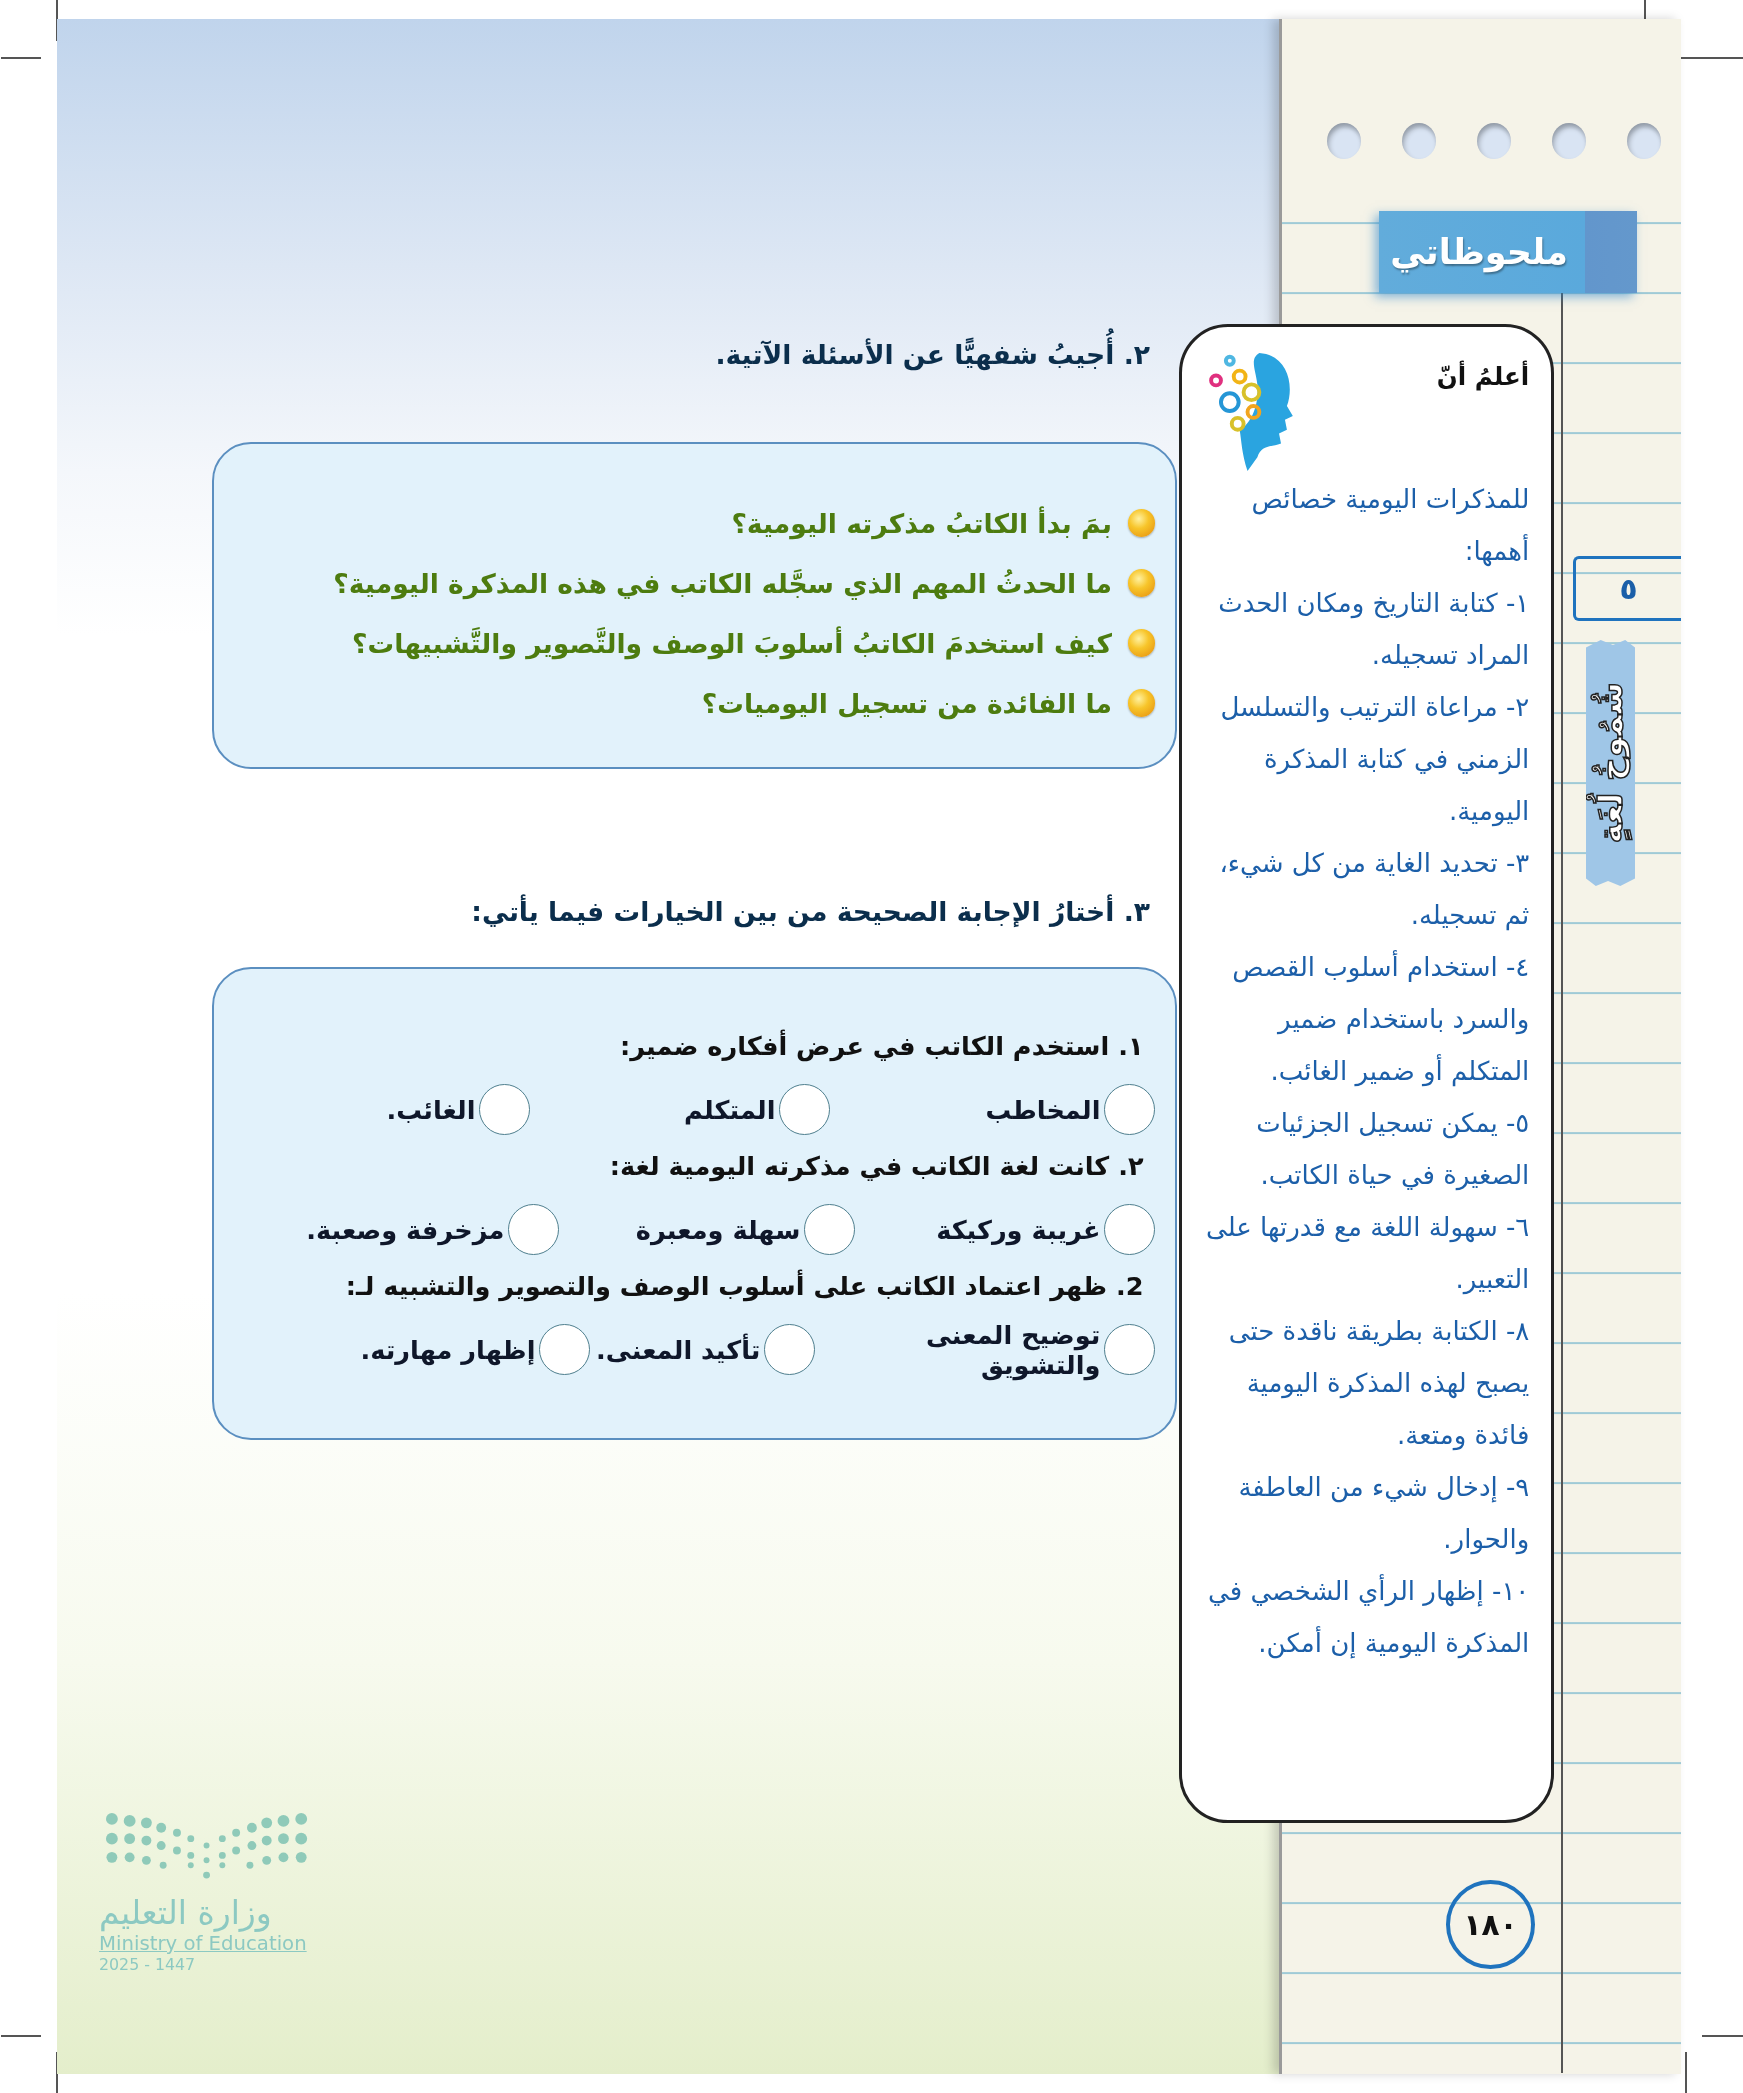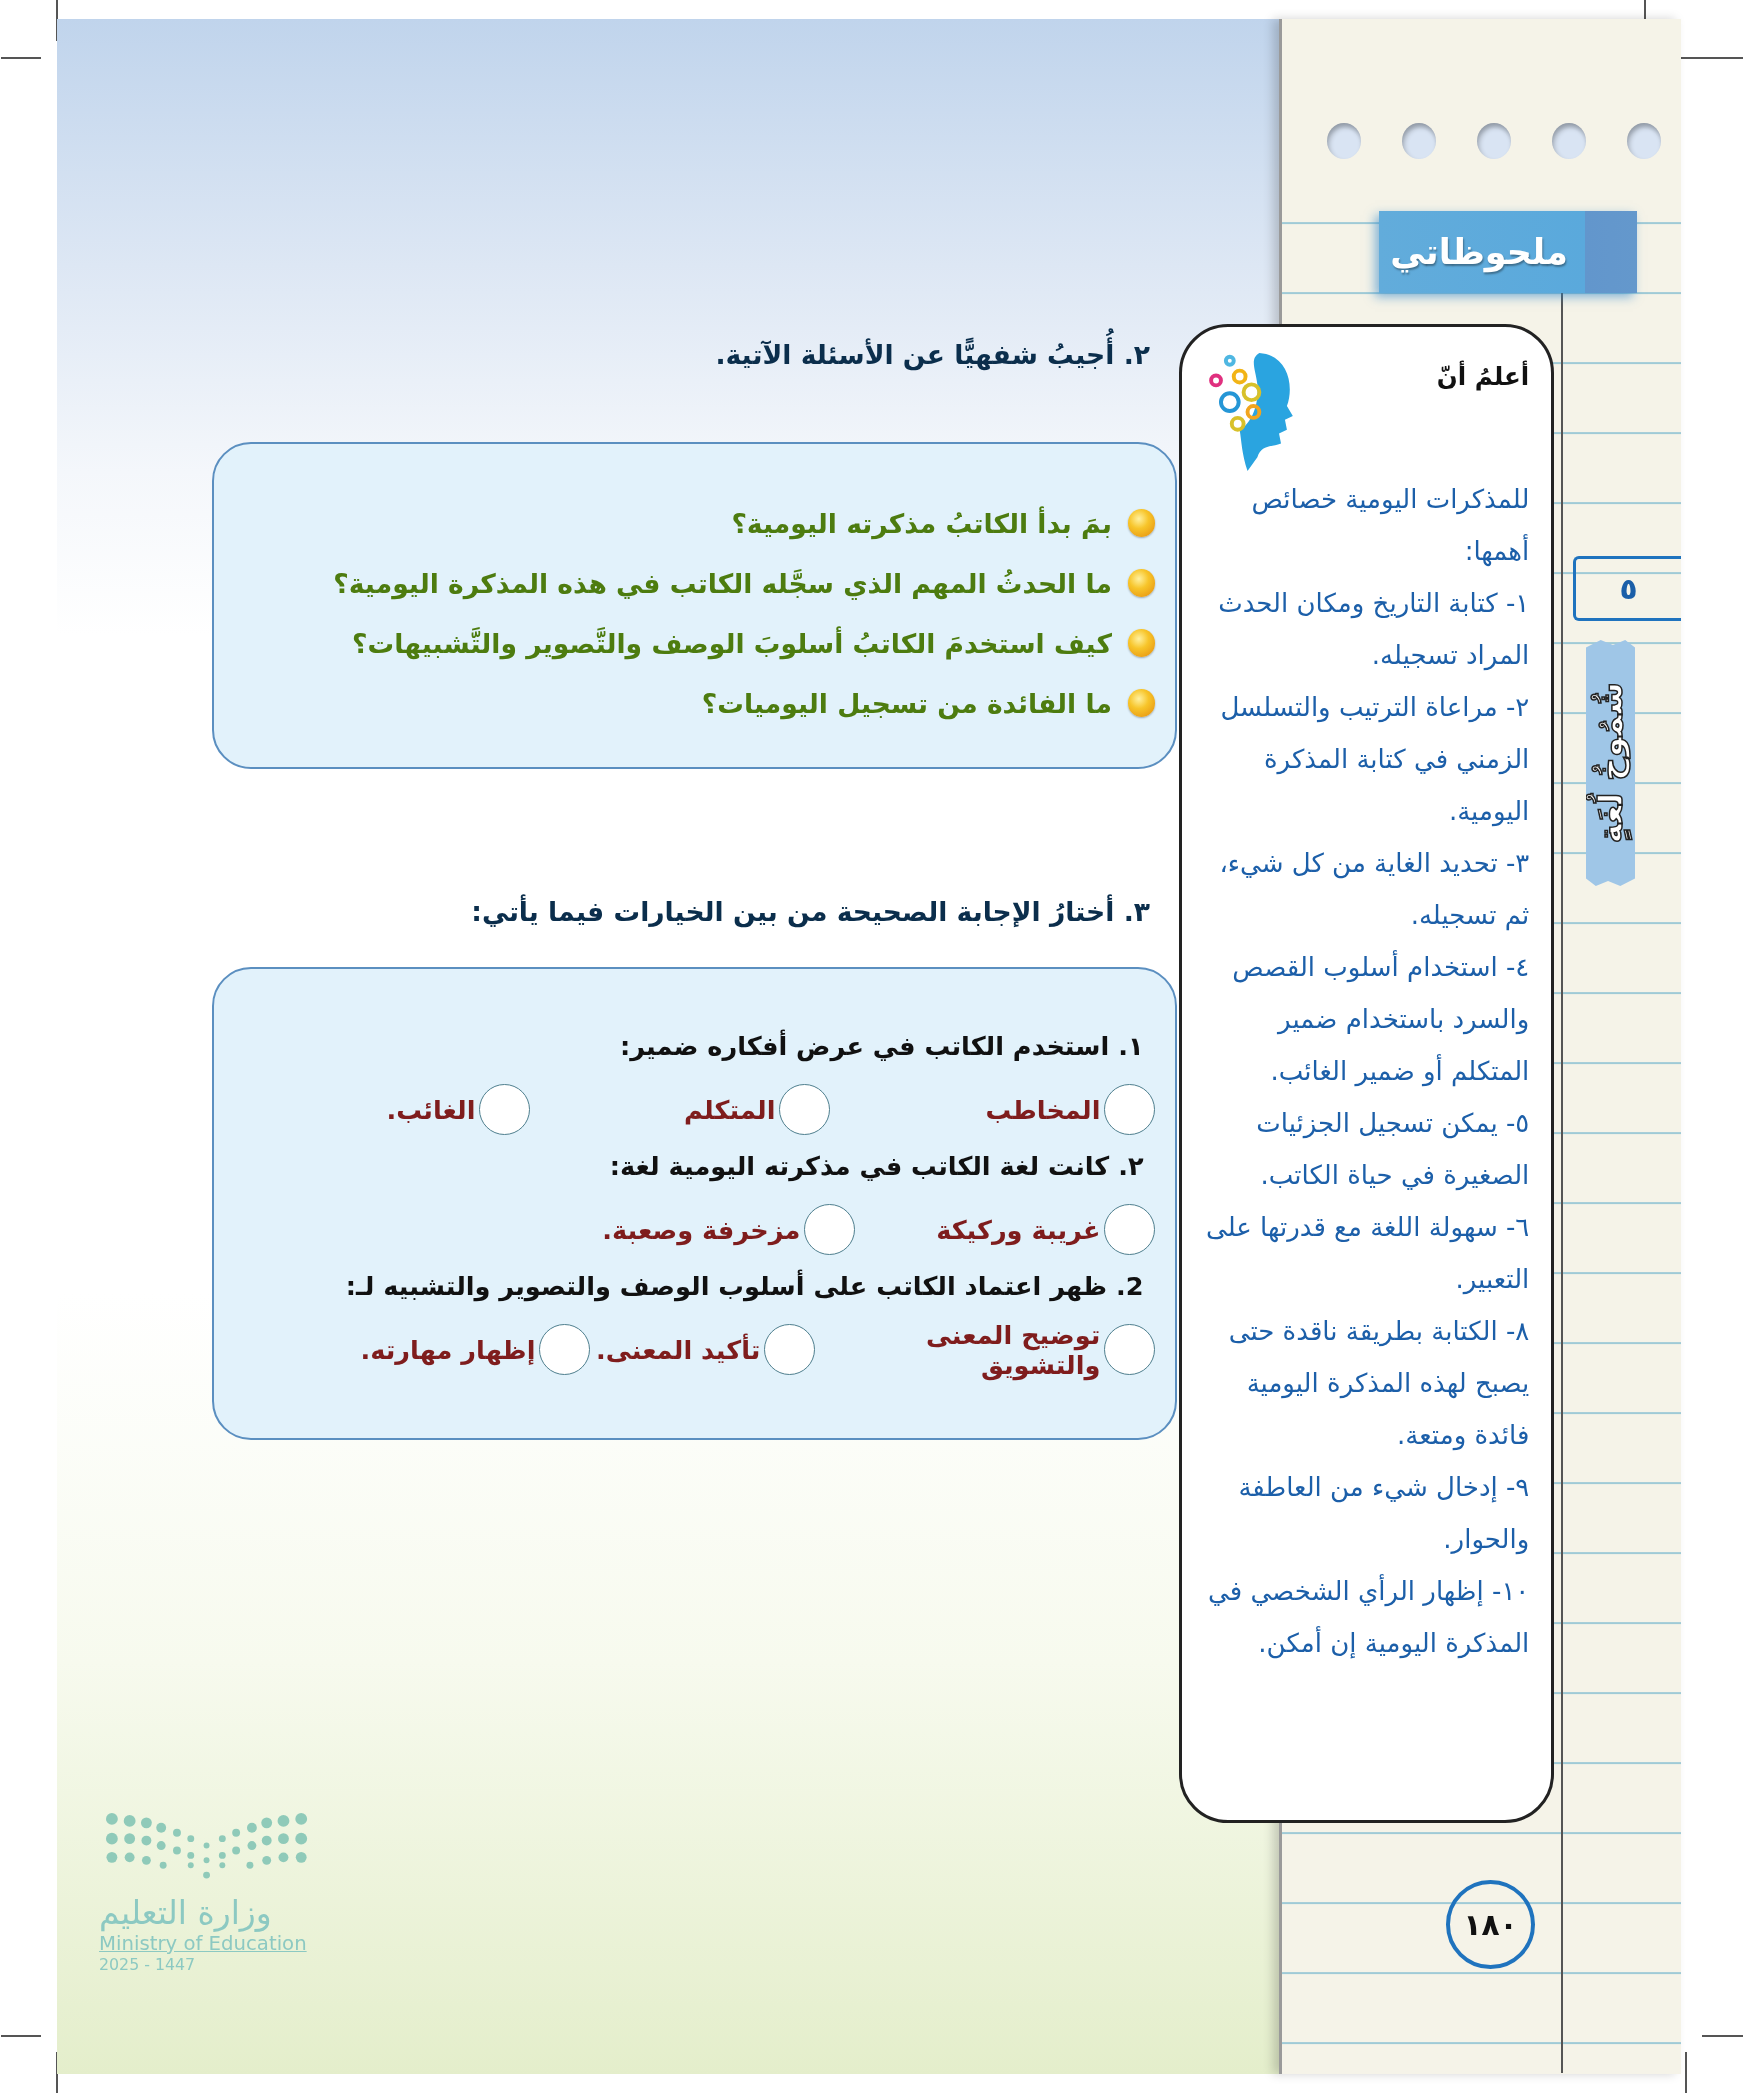--- a/index.html
+++ b/index.html
@@ -101,21 +101,21 @@
     position: absolute; right: 594px; top: 896px;
     font-size: 26.6px; font-weight: bold; color: #0b2e4c;
   }
   .q3-box {
     position: absolute; left: 212px; top: 967px; width: 965px; height: 473px;
     background: #e2f2fb; border: 2px solid #5b8fc0; border-radius: 39px;
     padding: 53px 19.7px 0 19.7px;
   }
   .mcq-q { font-size: 25.6px; font-weight: bold; color: #111; height: 55px; line-height: 49px; padding-right: 11.8px; }
   .mcq-opts { display: flex; height: 65px; align-items: center; padding-right: 0; }
-  .opt { display: flex; align-items: center; font-size: 25.6px; font-weight: bold; color: #7f1d1d; }
+  .opt { display: flex; align-items: center; font-size: 25.6px; font-weight: bold; color: #0f172a; }
   .radio {
     width: 51px; height: 51px; border-radius: 50%; background: #fff;
     border: 1.5px solid #4f7f8e; margin-left: 3.9px; flex-shrink: 0;
   }
 
   
   .logo { position: absolute; left: 99px; top: 1811px; width: 217px; }
   .logo svg { display: block; }
   .logo .ar { color: #8cc9c2; font-size: 33px; margin-top: 7.9px; text-align: left; direction: rtl; font-family: "DejaVu Sans", sans-serif; letter-spacing: 2px; }
   .logo .en { color: #8cc9c2; font-size: 19.7px; text-align: left; direction: ltr; font-family: "DejaVu Sans", sans-serif; text-decoration: underline; }
@@ -234,20 +234,24 @@
       <span class="radio"></span>
       <span>الغائب.</span>
     </label>
   </div>
 
   <div class="mcq-q">٢. كانت لغة الكاتب في مذكرته اليومية لغة:</div>
   <div class="mcq-opts">
     <label class="opt" style="width:300px;">
       <span class="radio"></span>
       <span>غريبة وركيكة</span>
+    </label>
+    <label class="opt" style="width:296px;">
+      <span class="radio"></span>
+      <span>سهلة ومعبرة</span>
     </label>
     <label class="opt">
       <span class="radio"></span>
       <span>مزخرفة وصعبة.</span>
     </label>
   </div>
 
   <div class="mcq-q">2. ظهر اعتماد الكاتب على أسلوب الوصف والتصوير والتشبيه لـ:</div>
   <div class="mcq-opts">
     <label class="opt" style="width:340px;">

